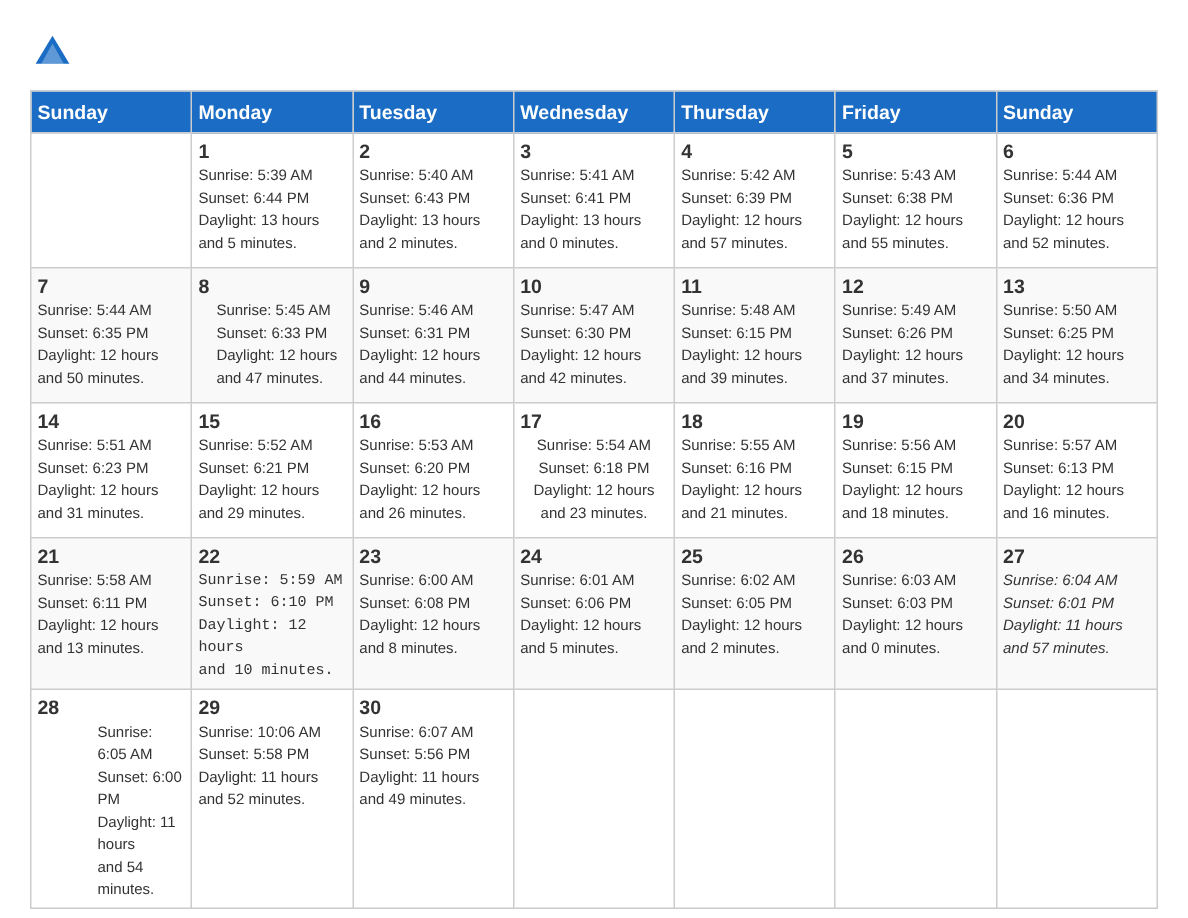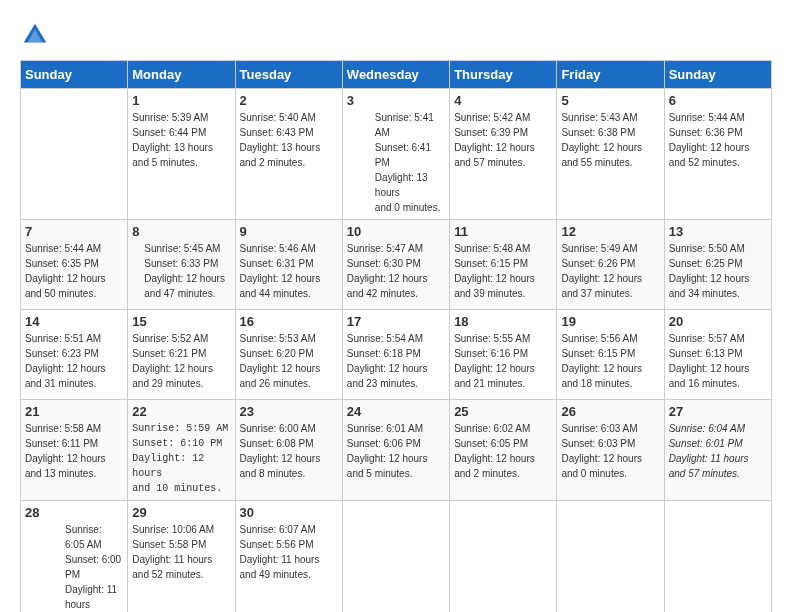--- a/index.html
+++ b/index.html
@@ -126,21 +126,21 @@
         </td>
         <td>
           <div class="day-number">2</div>
           <div class="day-info" style="white-space: pre-line;">Sunrise: 5:40 AM
 Sunset: 6:43 PM
 Daylight: 13 hours
 and 2 minutes.</div>
         </td>
         <td>
           <div class="day-number">3</div>
-          <div class="day-info" style="white-space: pre-line; margin-left: 28px;">Sunrise: 5:41 AM
+          <div class="day-info" style="white-space: pre-line;">Sunrise: 5:41 AM
 Sunset: 6:41 PM
 Daylight: 13 hours
 and 0 minutes.</div>
         </td>
         <td>
           <div class="day-number">4</div>
           <div class="day-info" style="white-space: pre-line;">Sunrise: 5:42 AM
 Sunset: 6:39 PM
 Daylight: 12 hours
 and 57 minutes.</div>
@@ -228,21 +228,21 @@
         </td>
         <td>
           <div class="day-number">16</div>
           <div class="day-info" style="white-space: pre-line;">Sunrise: 5:53 AM
 Sunset: 6:20 PM
 Daylight: 12 hours
 and 26 minutes.</div>
         </td>
         <td>
           <div class="day-number">17</div>
-          <div class="day-info" style="white-space: pre-line;">Sunrise: 5:54 AM
+          <div class="day-info" style="white-space: pre-line; text-align: center;">Sunrise: 5:54 AM
 Sunset: 6:18 PM
 Daylight: 12 hours
 and 23 minutes.</div>
         </td>
         <td>
           <div class="day-number">18</div>
           <div class="day-info" style="white-space: pre-line;">Sunrise: 5:55 AM
 Sunset: 6:16 PM
 Daylight: 12 hours
 and 21 minutes.</div>

